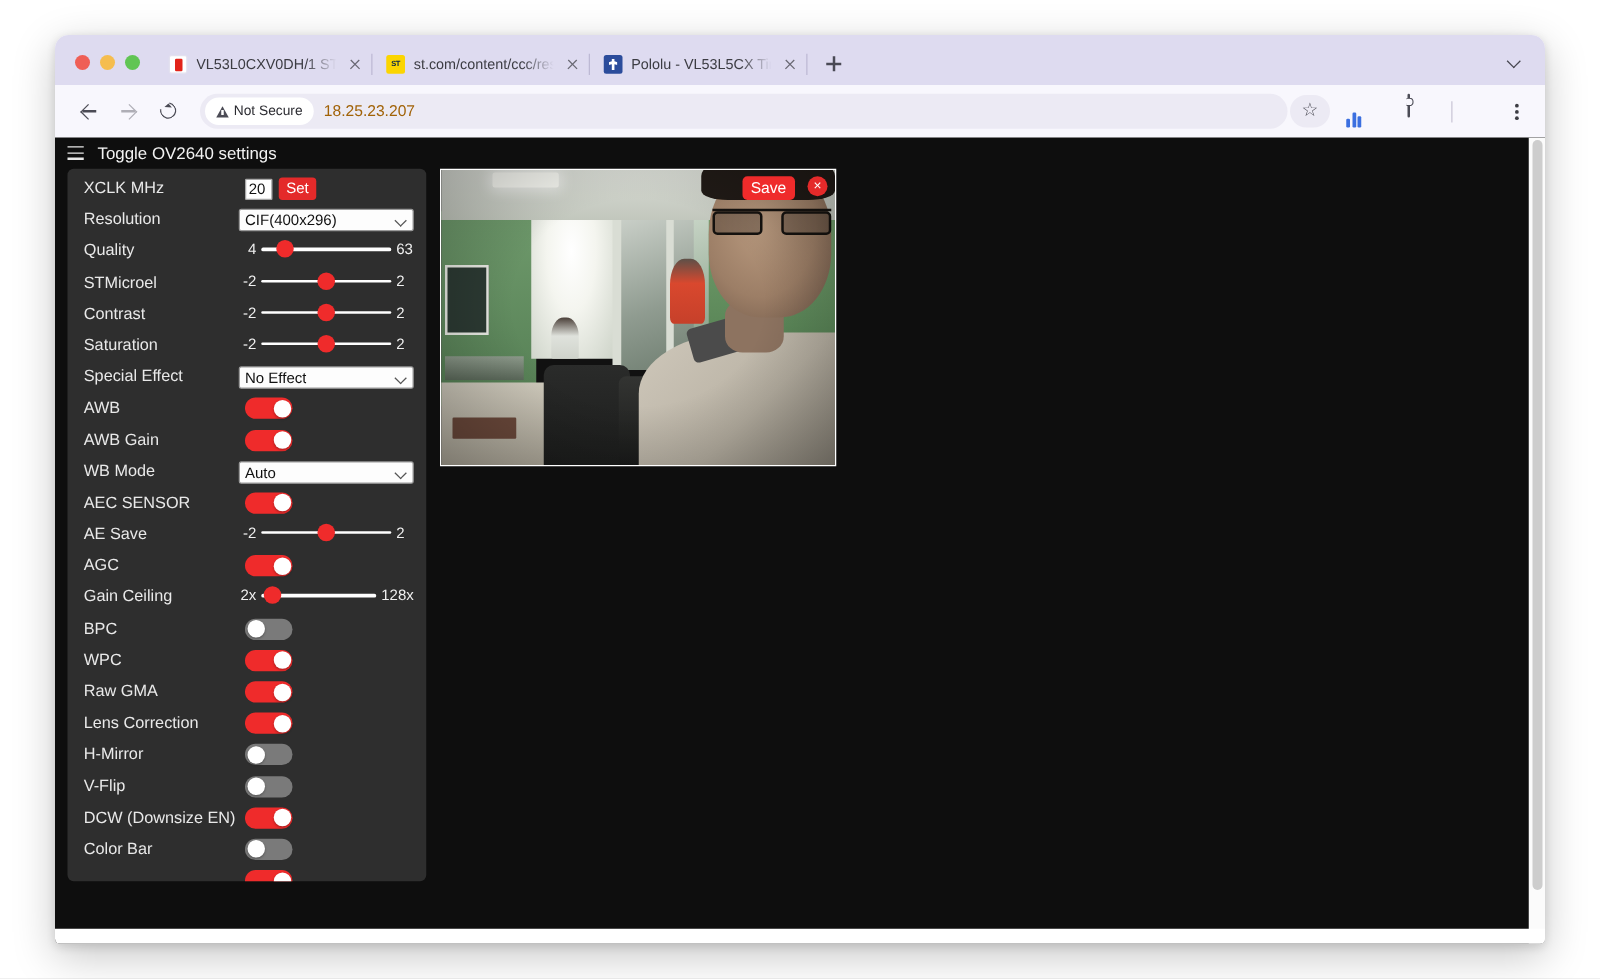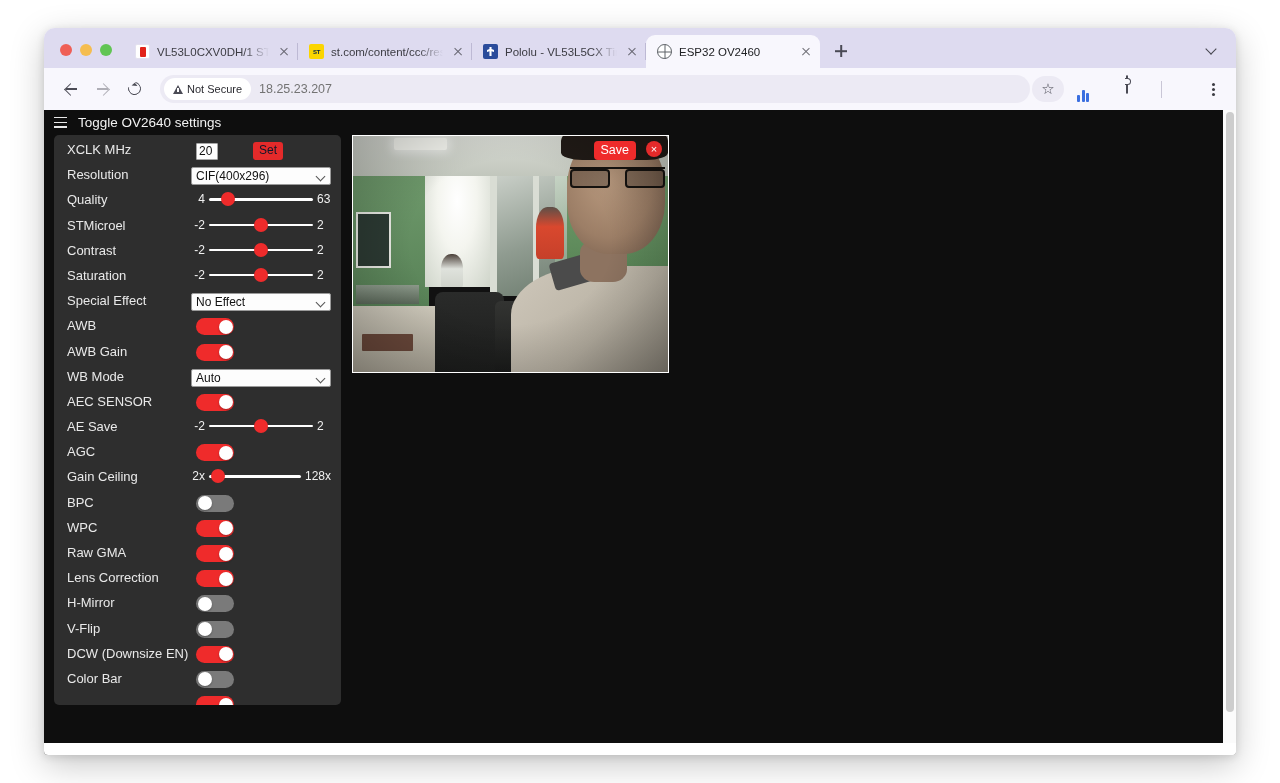--- a/index.html
+++ b/index.html
@@ -208,21 +208,21 @@
     content: ""; position: absolute; left: -5.5px; top: 0;
     width: 0; height: 0;
     border-left: 5.5px solid transparent;
     border-right: 5.5px solid transparent;
     border-bottom: 9px solid #4b4b55;
   }
   .warn-tri::after {
     content: ""; position: absolute; left: -0.7px; top: 3.5px;
     width: 1.4px; height: 4px; background: #fff;
   }
-  .url { font-size: 12.5px; color: #737373; }
+  .url { font-size: 12.5px; color: #a16207; }
 
   .tb-icon { width: 26px; height: 26px; position: relative; flex: none; }
   .star {
     font-size: 15px; color: #4b4b55; line-height: 26px; text-align: center;
   }
   .star-wrap {
     width: 32px; height: 26px; border-radius: 13px;
     background: #eceaf4; display:flex; align-items:center; justify-content:center;
     margin-right: 4px;
   }
@@ -308,26 +308,25 @@
   
   .numwrap { display: flex; align-items: center; gap: 5px; padding-left: 5px; }
   .num-input {
     width: 22px; height: 17px;
     background: #ffffff; color: #111;
     border: 1px solid #a8a8a8; border-radius: 1px;
     font-size: 12px; font-family: "Liberation Sans", sans-serif;
     text-align: left; padding: 0 2px;
   }
   .set-btn {
-    background: #e42a2a; color: #0f172a;
+    background: #e42a2a; color: #ffffff;
     border: none; border-radius: 3px;
     font-size: 12px; font-family: "Liberation Sans", sans-serif;
     padding: 1px 6px 2px; cursor: pointer;
     line-height: 1.25;
-    margin-left: 30px;
   }
 
   
   .sel {
     width: 164px; height: 18px;
     background: #fdfdfd; color: #111;
     border: 1px solid #9a9a9a; border-radius: 2px;
     font-size: 12px; font-family: "Liberation Sans", sans-serif;
     padding: 0 16px 0 4px;
     position: relative;
@@ -560,25 +559,20 @@
 
     <div class="tab">
       <span class="favicon fav-pololu">
           <i></i>
         </span>
       <span class="tab-title">Pololu - VL53L5CX Time-of-F</span>
       <span class="tab-close"></span>
       <span class="sep"></span>
     </div>
 
-    <div class="tab active">
-      <span class="favicon fav-globe"></span>
-      <span class="tab-title">ESP32 OV2460</span>
-      <span class="tab-close"></span>
-    </div>
 
     <div class="newtab"></div>
 
     <div class="tabstrip-right">
       <span class="chev-down"></span>
     </div>
   </div>
 
   <div class="toolbar">
     <div class="navbtn arrow-l"></div>

